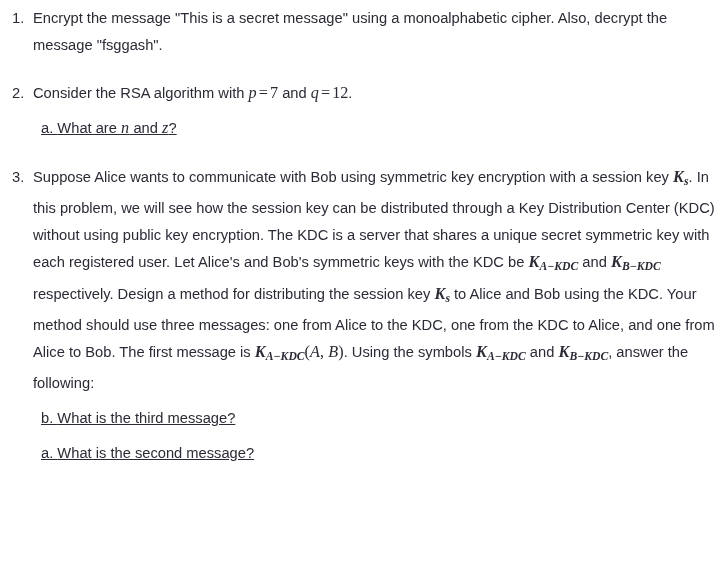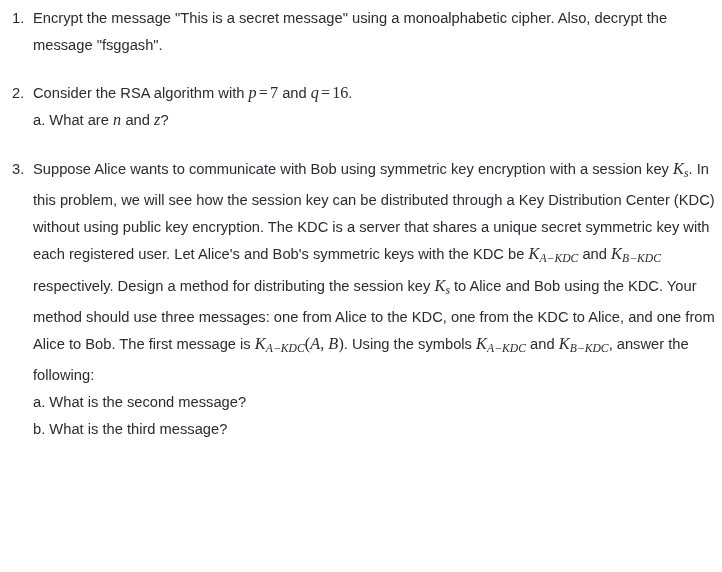--- a/index.html
+++ b/index.html
@@ -46,23 +46,24 @@
   .q1 { margin-top: 5px; }
   .q2 { margin-top: 21px; }
   .q3 { margin-top: 22px; }
 
   .para {
     margin: 0;
     text-align: left;
     white-space: normal;
   }
   .subitem {
-    margin: 0;
+    margin: 8px;
     font-size: 14.7px;
     line-height: 27px;
+    text-decoration: underline;
   }
   
   .m {
     font-family: "Liberation Serif", "DejaVu Serif", serif;
     font-style: italic;
     font-size: 16.2px;
     letter-spacing: 0.2px;
   }
   .mr {
     font-family: "Liberation Serif", "DejaVu Serif", serif;
@@ -74,37 +75,37 @@
     vertical-align: -0.28em;
     font-style: italic;
     letter-spacing: 0;
   }
   .op {
     font-family: "Liberation Serif", "DejaVu Serif", serif;
     font-style: normal;
     font-size: 16.2px;
     padding: 0 2px;
   }
-  .nowrap { white-space: nowrap; }
+  .nowrap { white-space: nowrap; font-weight: bold; }
   .q3 .para { max-width: 700px; }
 </style>
 </head>
 <body>
 
 <div id="page">
   <ol class="problems" id="problem-list">
       <li class="problem q1">
         <span class="num">1.</span>
         <div class="para">Encrypt the message "This is a secret message" using a monoalphabetic cipher. Also, decrypt the message "fsggash".</div>
       </li>
       <li class="problem q2">
         <span class="num">2.</span>
-        <div class="para">Consider the RSA algorithm with <span class="m">p</span><span class="op">=</span><span class="mr">7</span> and <span class="m">q</span><span class="op">=</span><span class="mr">16</span>.</div>
+        <div class="para">Consider the RSA algorithm with <span class="m">p</span><span class="op">=</span><span class="mr">7</span> and <span class="m">q</span><span class="op">=</span><span class="mr">12</span>.</div>
         <div class="subitem"><span>a. </span>What are <span class="m">n</span> and <span class="m">z</span>?</div>
       </li>
       <li class="problem q3">
         <span class="num">3.</span>
         <div class="para">Suppose Alice wants to communicate with Bob using symmetric key encryption with a session key <span class="m nowrap"><span>K</span><span class="sub">s</span></span>. In this problem, we will see how the session key can be distributed through a Key Distribution Center (KDC) without using public key encryption. The KDC is a server that shares a unique secret symmetric key with each registered user. Let Alice's and Bob's symmetric keys with the KDC be <span class="m nowrap"><span>K</span><span class="sub">A−KDC</span></span> and <span class="m nowrap"><span>K</span><span class="sub">B−KDC</span></span> respectively. Design a method for distributing the session key <span class="m nowrap"><span>K</span><span class="sub">s</span></span> to Alice and Bob using the KDC. Your method should use three messages: one from Alice to the KDC, one from the KDC to Alice, and one from Alice to Bob. The first message is <span class="m nowrap"><span>K</span><span class="sub">A−KDC</span></span><span class="mr">(</span><span class="m">A</span><span class="mr">, </span><span class="m">B</span><span class="mr">)</span>. Using the symbols <span class="m nowrap"><span>K</span><span class="sub">A−KDC</span></span> and <span class="m nowrap"><span>K</span><span class="sub">B−KDC</span></span>, answer the following:</div>
+        <div class="subitem"><span>b. </span>What is the third message?</div>
         <div class="subitem"><span>a. </span>What is the second message?</div>
-        <div class="subitem"><span>b. </span>What is the third message?</div>
       </li>
     </ol>
 </div>
 
 </body></html>

